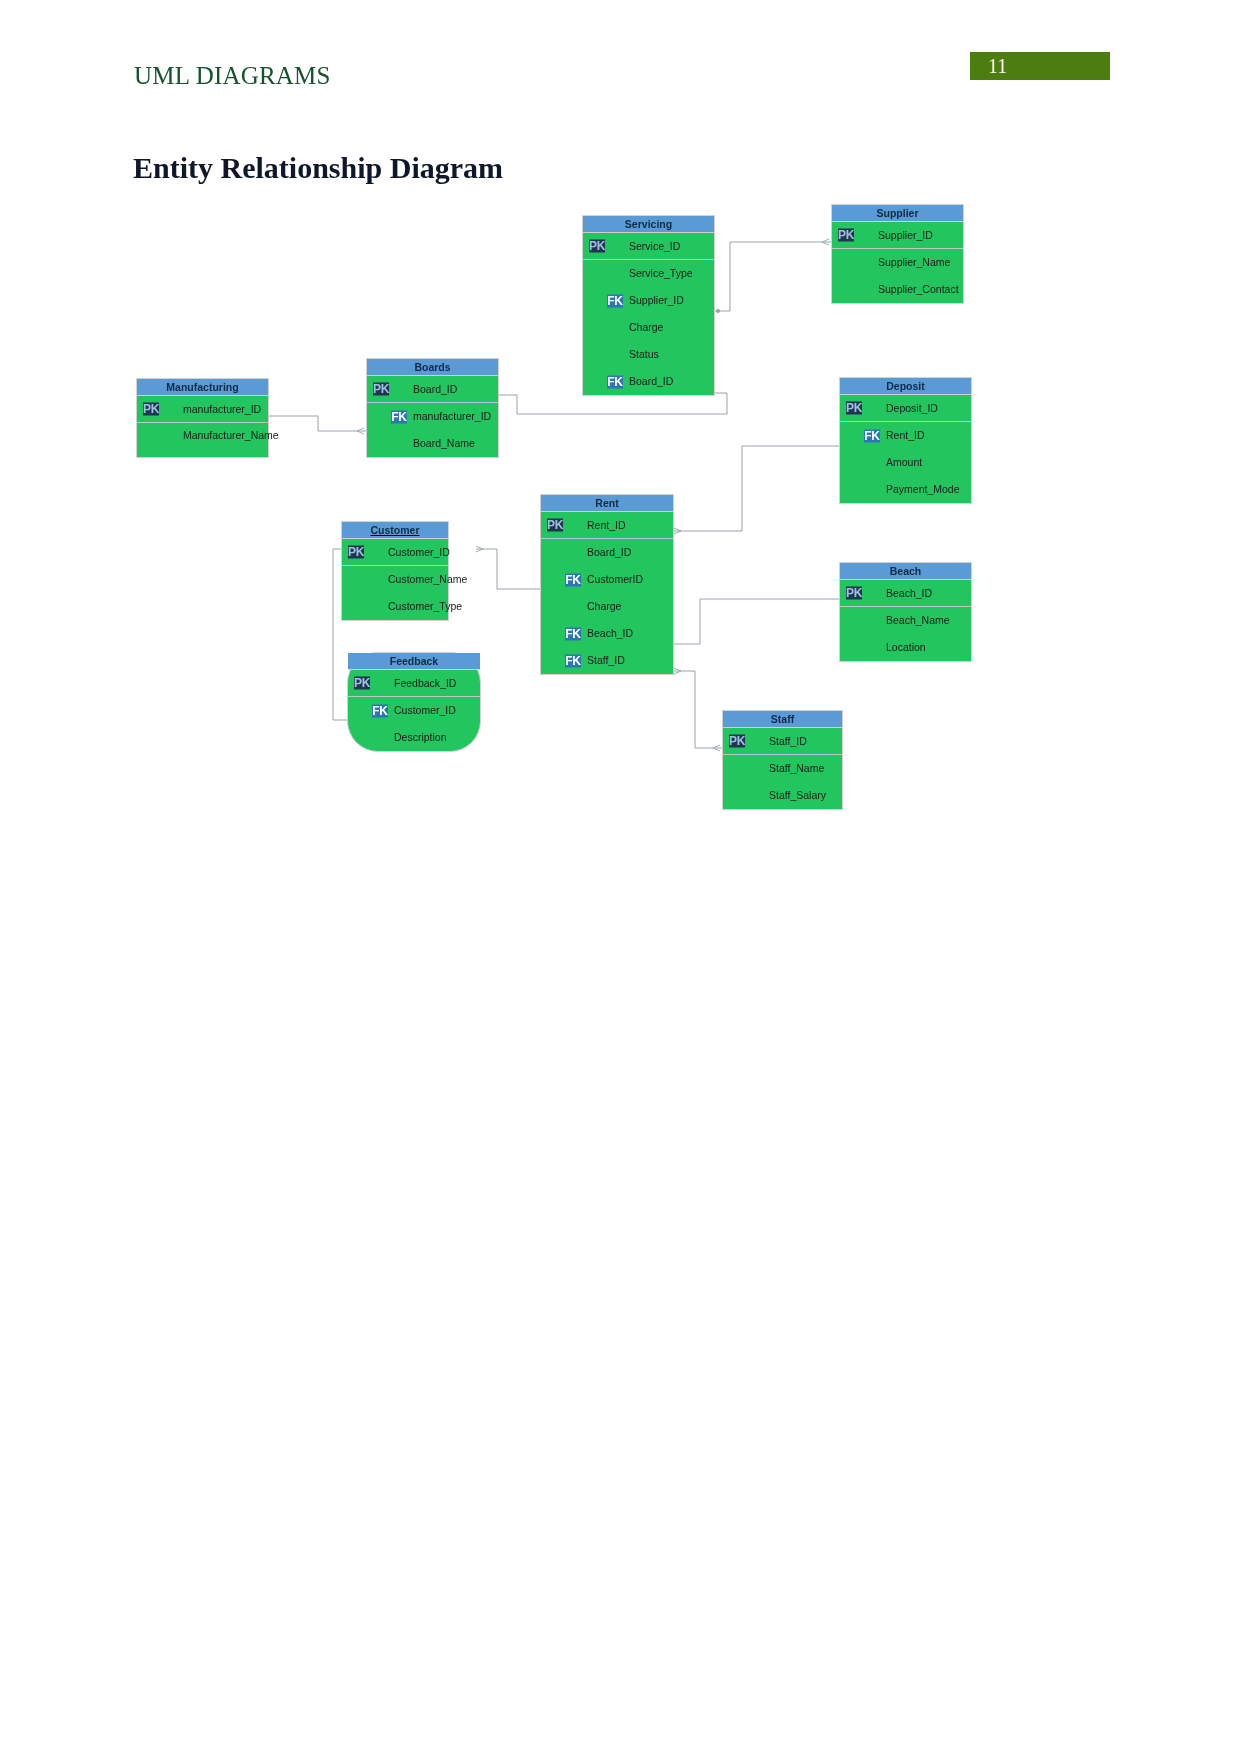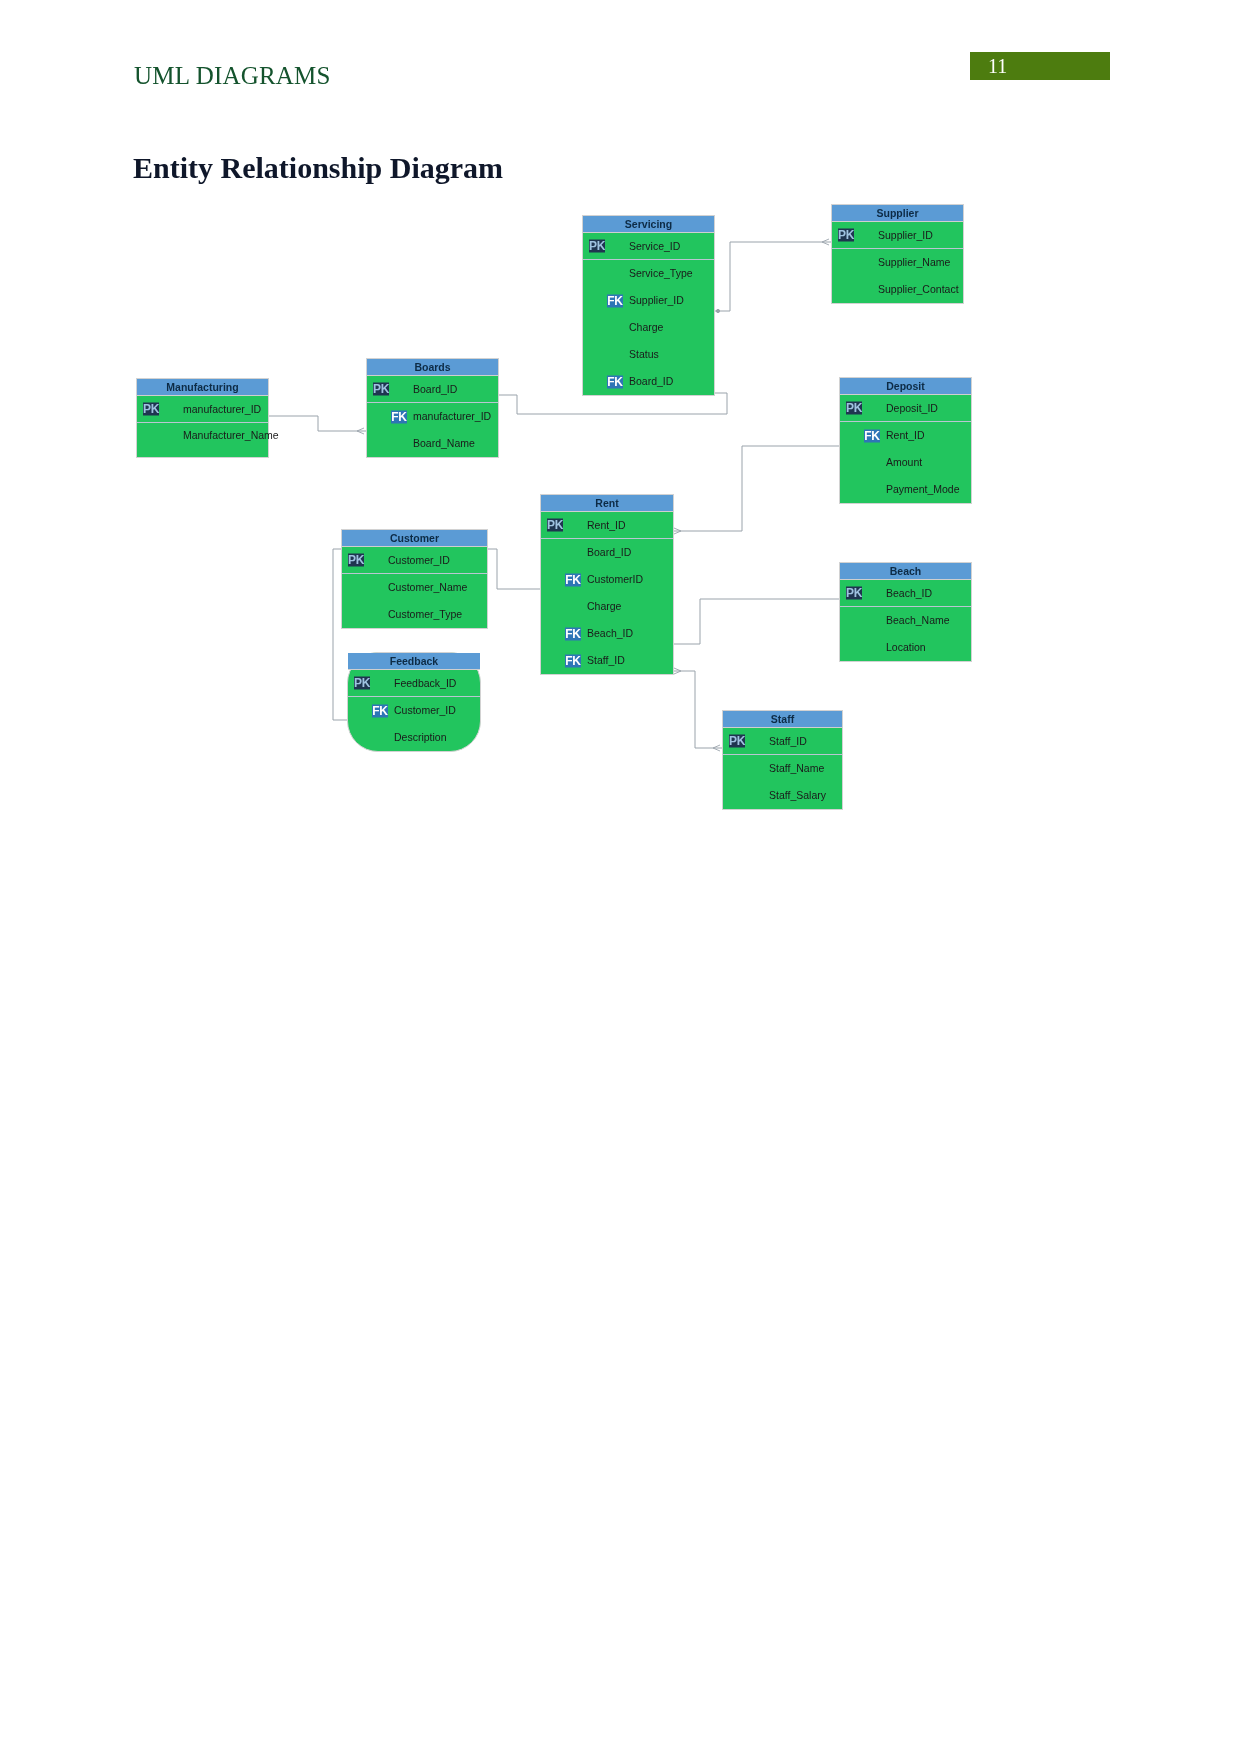--- a/index.html
+++ b/index.html
@@ -167,21 +167,21 @@
     </div>
     <div class="entity" style="left: 839px; top: 192px; width: 133px;">
       <div class="etitle">Deposit</div>
       <div class="attrs">
         <div class="attr sep"><span class="keybox pk">PK</span><span class="lbl">Deposit_ID</span></div>
         <div class="attr"><span class="keybox fk">FK</span><span class="lbl">Rent_ID</span></div>
         <div class="attr"><span class="lbl">Amount</span></div>
         <div class="attr"><span class="lbl">Payment_Mode</span></div>
       </div>
     </div>
-    <div class="entity" style="left: 341px; top: 344px; width: 147px;">
+    <div class="entity" style="left: 341px; top: 336px; width: 108px; text-decoration: underline;">
       <div class="etitle">Customer</div>
       <div class="attrs">
         <div class="attr sep"><span class="keybox pk">PK</span><span class="lbl">Customer_ID</span></div>
         <div class="attr"><span class="lbl">Customer_Name</span></div>
         <div class="attr"><span class="lbl">Customer_Type</span></div>
       </div>
     </div>
     <div class="entity" style="left: 540px; top: 309px; width: 134px;">
       <div class="etitle">Rent</div>
       <div class="attrs">

